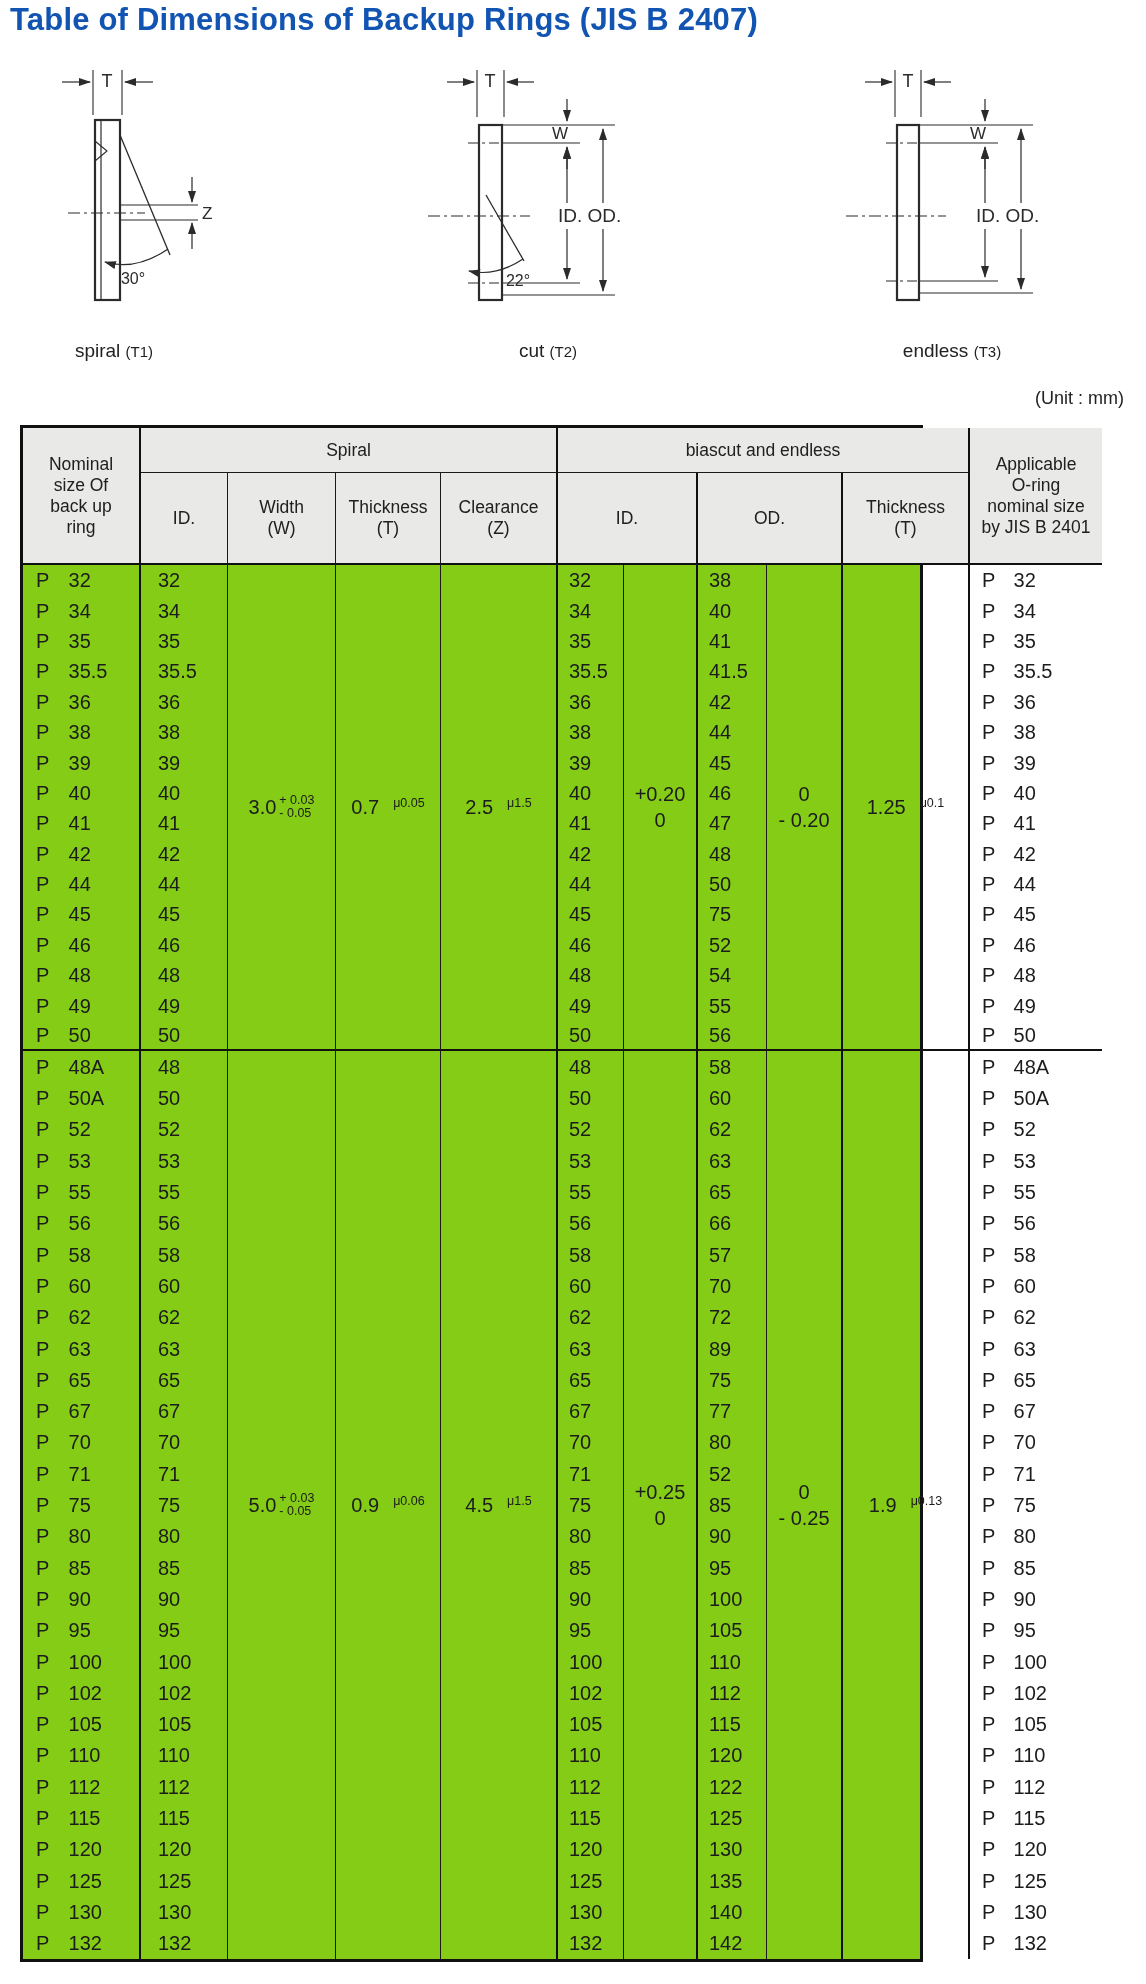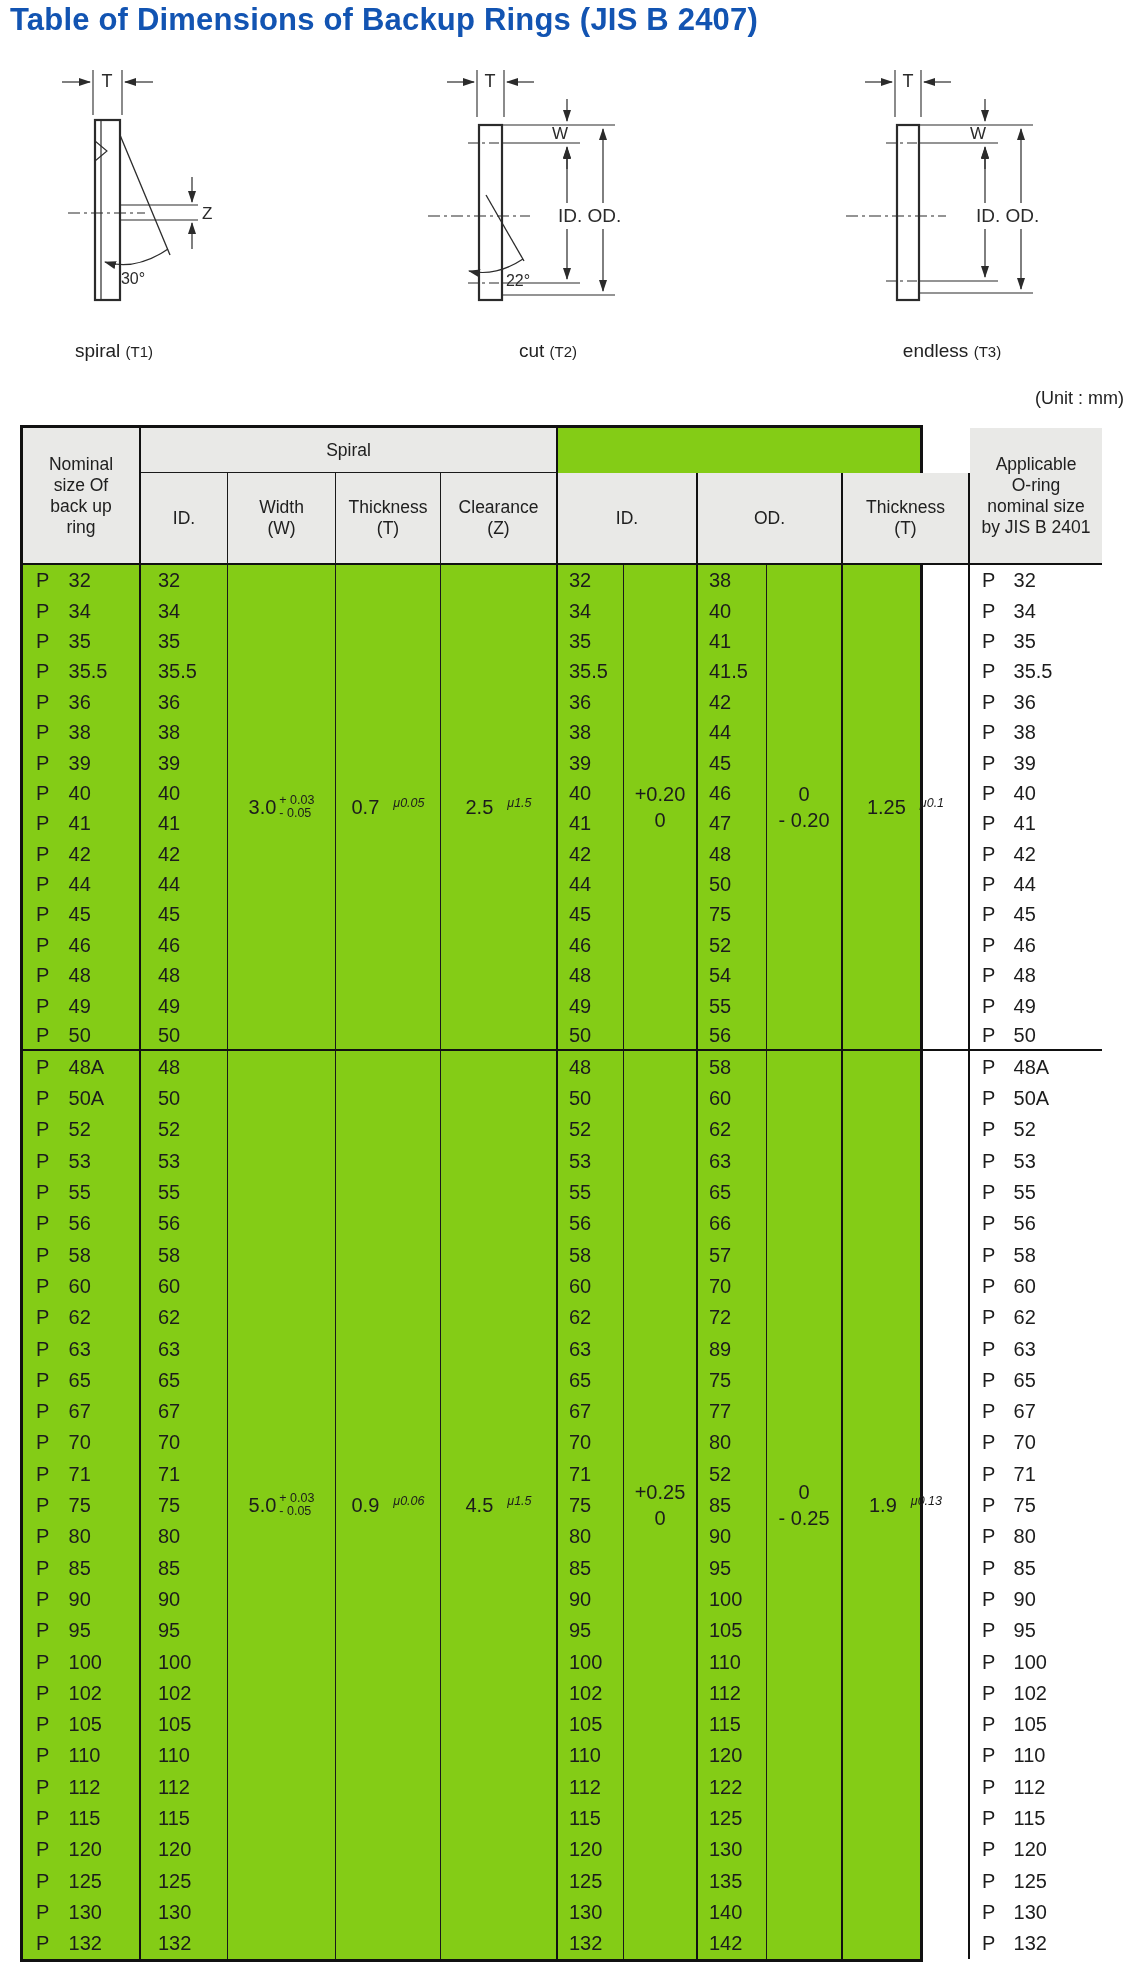--- a/index.html
+++ b/index.html
@@ -34,21 +34,21 @@
   .bb2{border-bottom:2px solid #111}
   .v{font-size:20px;line-height:1;}
   .nom{padding-left:13px;word-spacing:14px;white-space:pre;}
   .sid{padding-left:17px;}
   .bid{padding-left:11px;}
   .odc{padding-left:11px;}
   .app{padding-left:12px;word-spacing:13px;white-space:pre;}
   .merged{justify-content:center;text-align:center;}
   .big{font-size:20px;}
   .stack{display:flex;flex-direction:column;font-size:12.5px;line-height:13px;margin-left:3px;text-align:left;}
-  .mu{font-size:12.5px;margin-left:14px;position:relative;top:-4px;font-style:italic;}
+  .mu{font-size:12.5px;margin-left:14px;position:relative;top:-4px;}
   .tol{white-space:pre-line;font-size:20px;line-height:26px;text-align:center;width:100%;}
   
   .h-nominal{grid-column:1;grid-row:1/3}
   .h-spiral{grid-column:2/6;grid-row:1}
   .h-biascut{grid-column:6/11;grid-row:1}
   .h-app{grid-column:11;grid-row:1/3}
   .h-sid{grid-column:2;grid-row:2}
   .h-w{grid-column:3;grid-row:2}
   .h-t{grid-column:4;grid-row:2}
   .h-z{grid-column:5;grid-row:2}
@@ -168,20 +168,21 @@
 
 <div id="unit-note">(Unit : mm)</div>
 
 <div id="ring-table">
 
   <div class="cell hd h-nominal br2 bb2">Nominal
 size Of
 back up
 ring</div>
   <div class="cell hd h-spiral  br2 bb1">Spiral</div>
+  <div class="cell hd h-biascut br2 bb1">biascut and endless</div>
   <div class="cell hd h-app bb2">Applicable
 O-ring
 nominal size
 by JIS B 2401</div>
   <div class="cell hd h-sid br1 bb2">ID.</div>
   <div class="cell hd h-w   br1 bb2">Width
 (W)</div>
   <div class="cell hd h-t   br1 bb2">Thickness
 (T)</div>
   <div class="cell hd h-z   br2 bb2">Clearance

